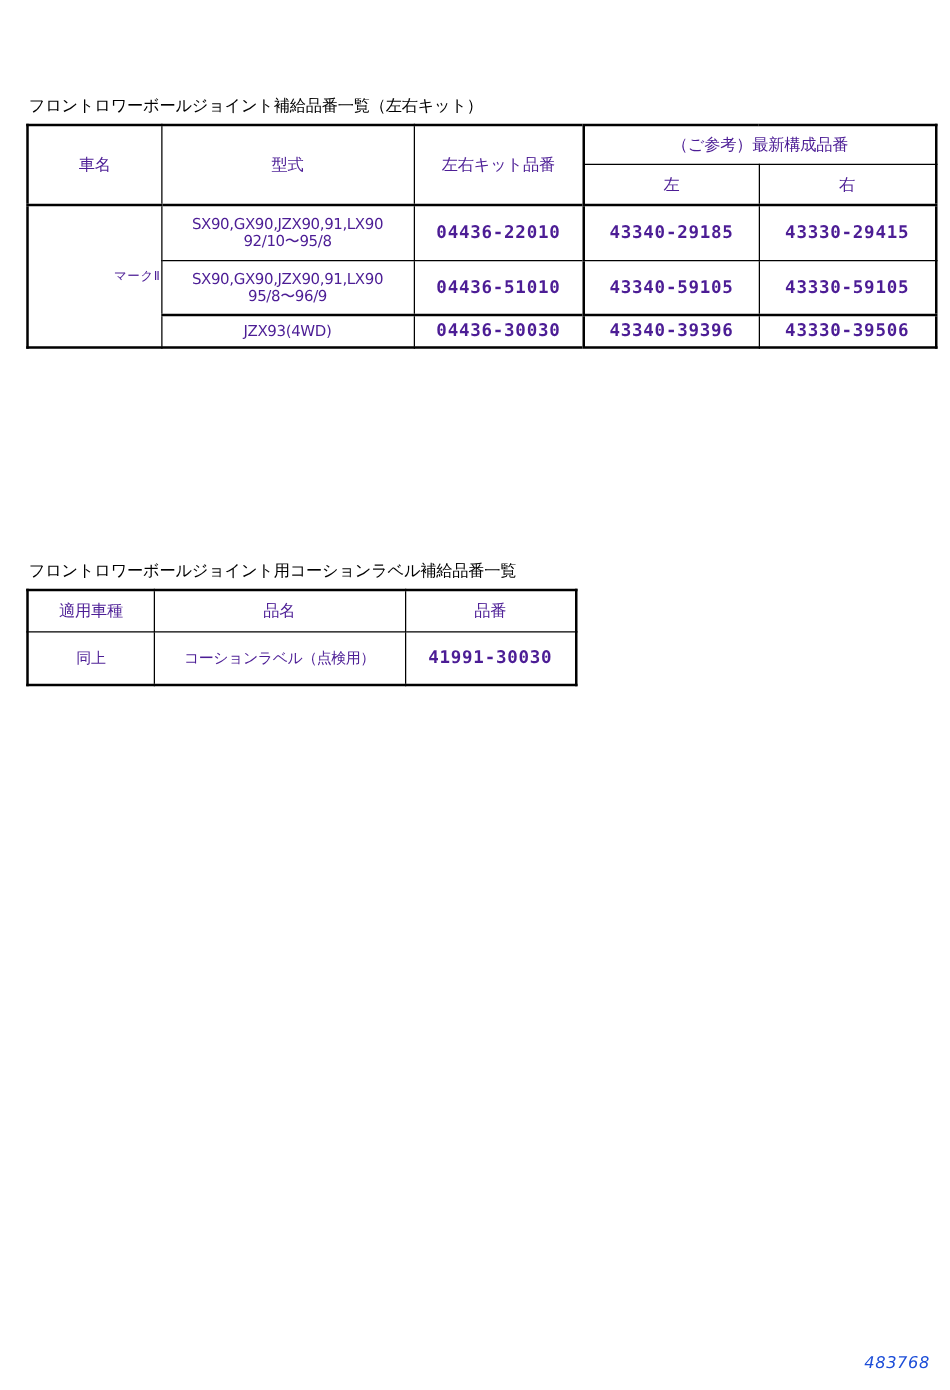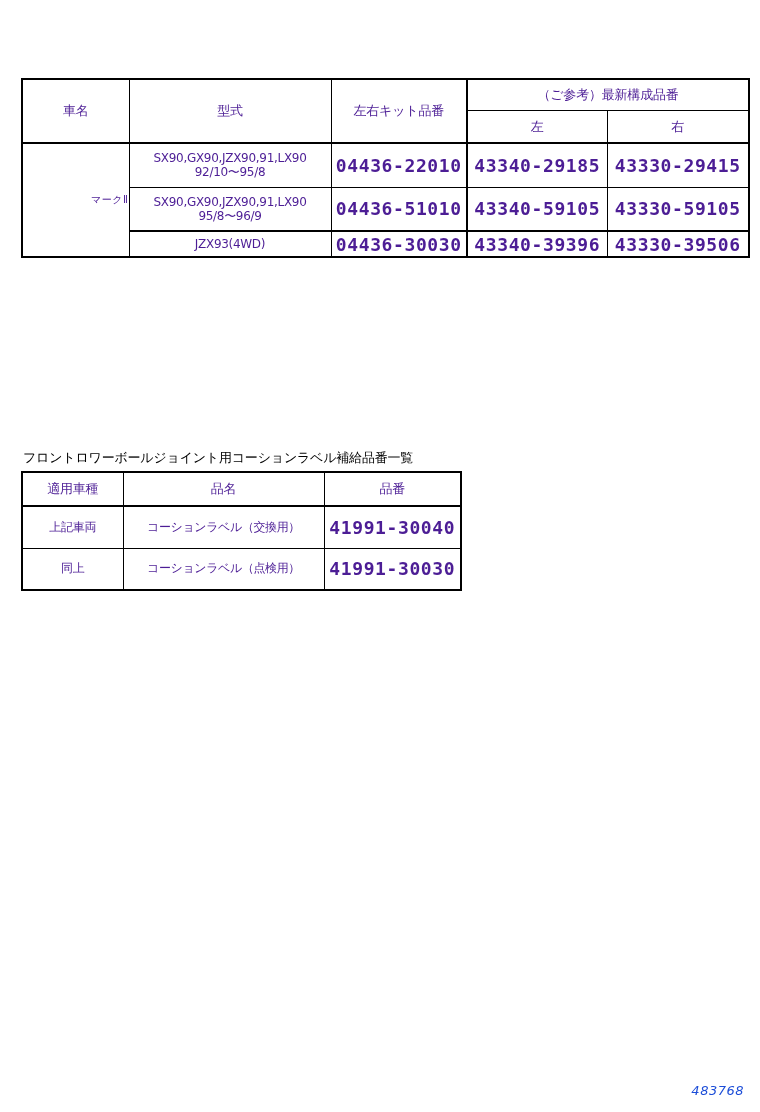--- a/index.html
+++ b/index.html
@@ -99,21 +99,21 @@
 
   .cell-vehicle {
     font-size: 10px;
     letter-spacing: 0.5px;
     text-align: right;
   }
 
   .partno {
     font-family: "DejaVu Sans Mono", "Liberation Mono", monospace;
     font-weight: bold;
-    font-size: 18px;
+    font-size: 14px;
     letter-spacing: 0.6px;
   }
 
   
   #table-labels { width: 439px; }
   #table-labels .c-apply { width: 101px; }
   #table-labels .c-pname { width: 201px; }
   #table-labels .c-pno   { width: 137px; }
 
   #table-labels .hd2 {
@@ -143,20 +143,21 @@
     color: #1d4ed8;
   }
 </style>
 </head>
 <body>
 
 <div class="page">
 
   <div class="section sec1">
 
+    <div class="tbl-title">フロントロワーボールジョイント補給品番一覧（左右キット）</div>
 
     <table id="table-parts" class="outer">
       <colgroup>
         <col class="c-name">
           <col class="c-model">
           <col class="c-kit">
         <col class="c-left">
           <col class="c-right">
       </colgroup>
       <tbody>
@@ -214,25 +215,20 @@
           <col class="c-pname">
           <col class="c-pno">
       </colgroup>
       <tbody>
         <tr>
           <td class="hd2">適用車種</td>
           <td class="hd2">品名</td>
           <td class="hd2">品番</td>
         </tr>
         <tr class="row2">
-          <td class="cell-apply bt-thick">上記車両</td>
-          <td class="cell-label-name bt-thick">コーションラベル（交換用）</td>
-          <td class="partno bt-thick">41991-30040</td>
-        </tr>
-        <tr class="row2">
           <td class="cell-apply">同上</td>
           <td class="cell-label-name">コーションラベル（点検用）</td>
           <td class="partno">41991-30030</td>
         </tr>
       </tbody>
     </table>
   </div>
 
   <div class="footer-no">483768</div>
 

